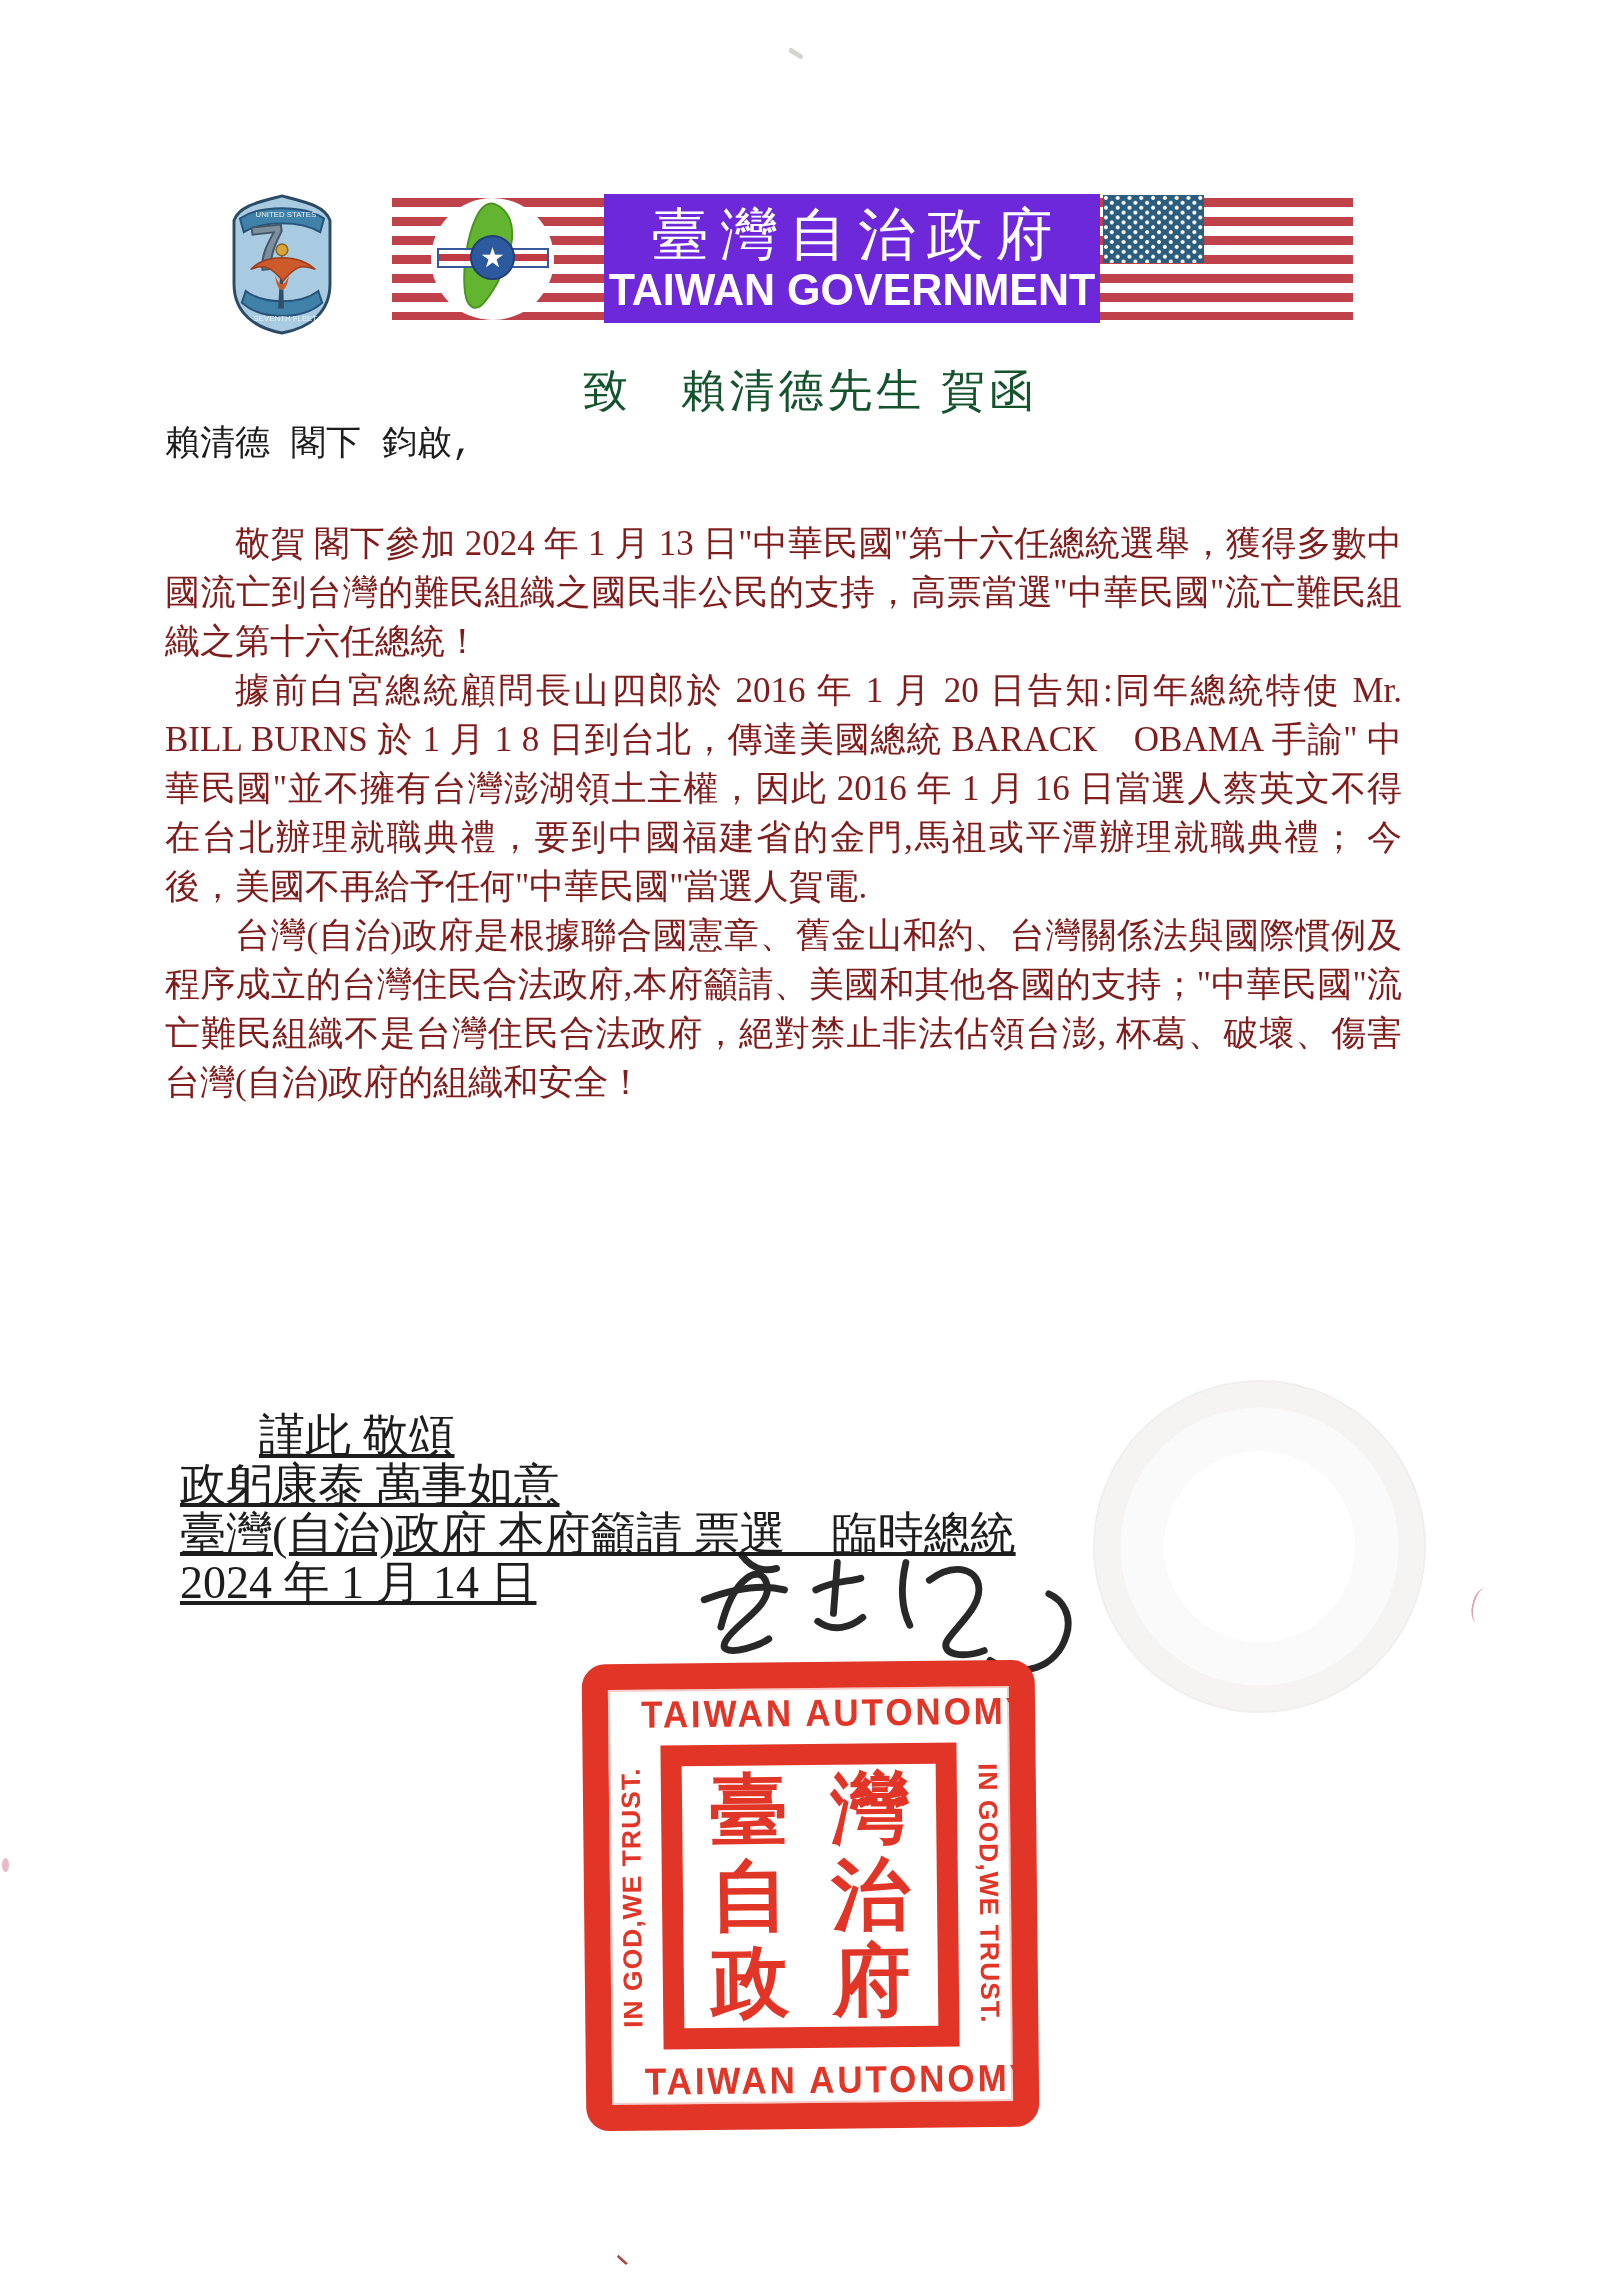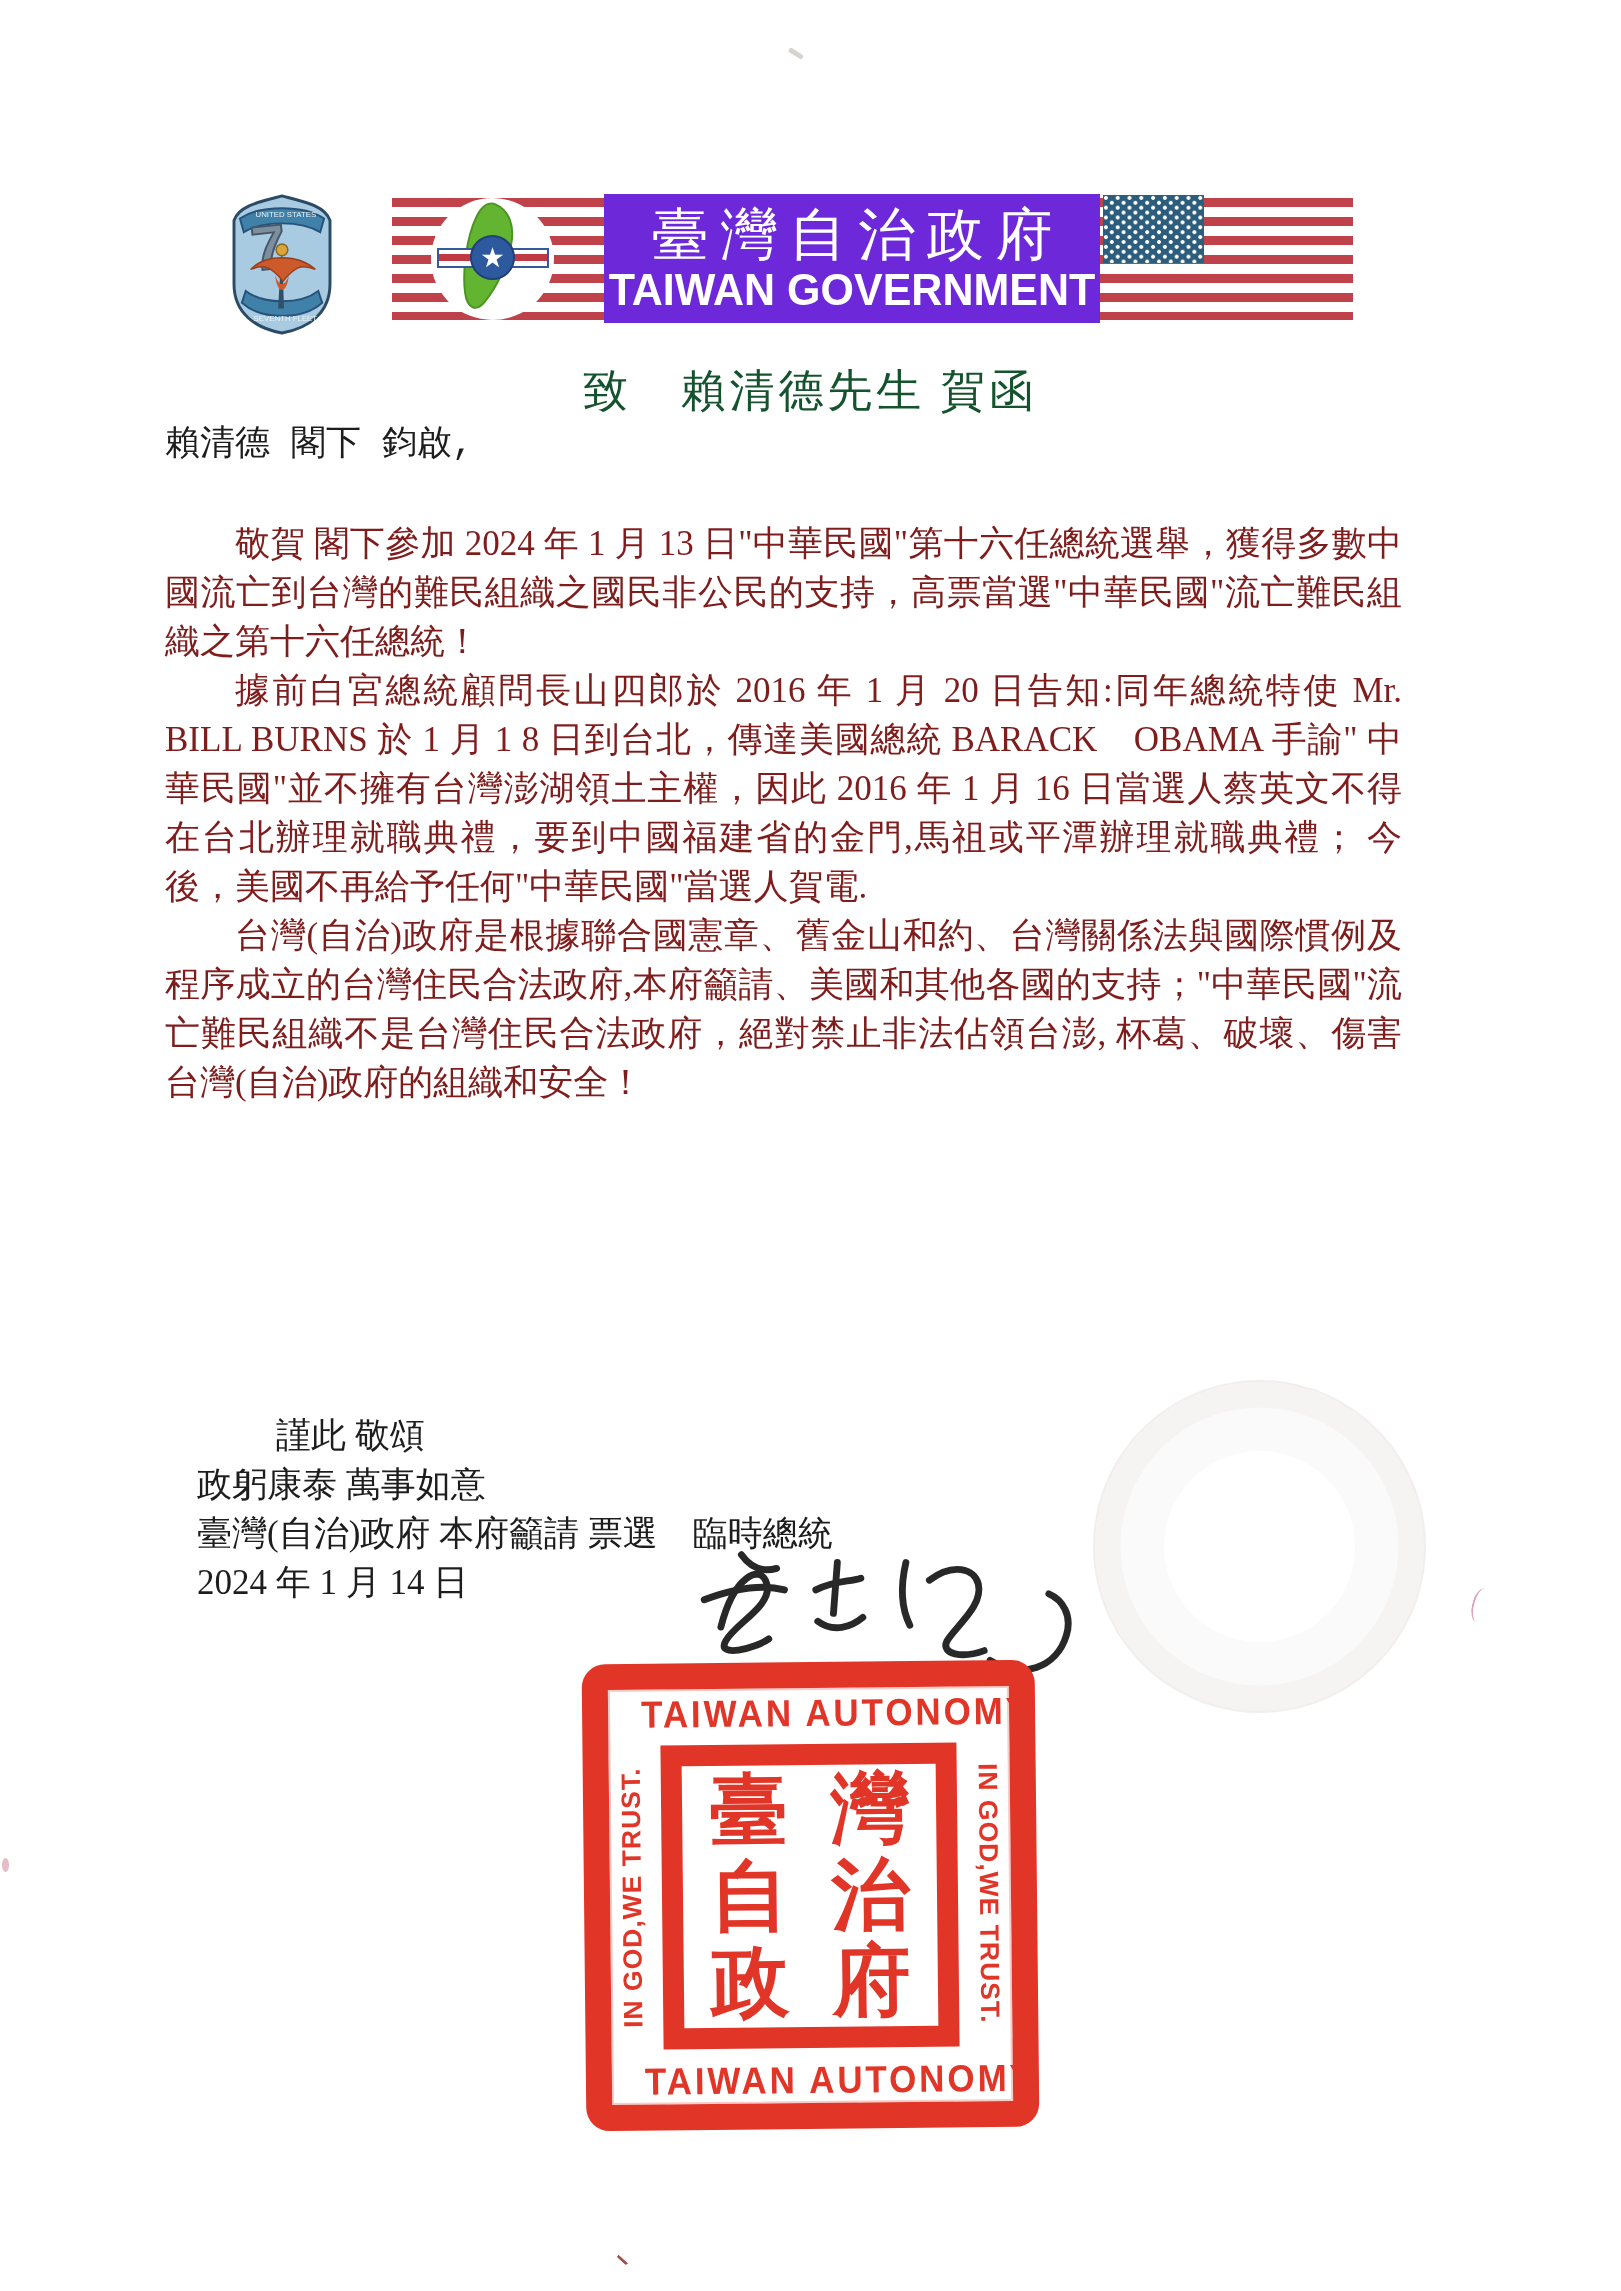--- a/index.html
+++ b/index.html
@@ -60,21 +60,21 @@
     position:absolute; left:0; top:361px; width:1621px; text-align:center;
     font-size:45px; letter-spacing:3.9px; color:#14532d; font-weight:500;
   }
   .salutation{position:absolute; left:165px; top:421px; font-size:35px; line-height:49px;font-family:Liberation Mono, monospace;}
   .body-text{
     position:absolute; left:165px; top:475px; width:1237px;
     font-size:35px; line-height:49px; text-align:justify; color:#7f1d1d;margin-top:44px;
   }
   .body-text p{margin:0; text-indent:2em;}
 
-  .closing{position:absolute; left:182px; top:1411px; font-size:35px; line-height:49px;}
+  .closing{position:absolute; left:165px; top:1411px; font-size:46px; line-height:49px;text-decoration:underline;}
   .closing .respect{margin-left:94px;}
   .closing .row{margin-left:15px;}
 
   
   .signature{position:absolute; left:667px; top:1529px;}
 
   
   .watermark{
     position:absolute; left:1093px; top:1380px; width:329px; height:329px; border-radius:50%;
     border:2.9px solid rgba(196,176,176,0.22);

